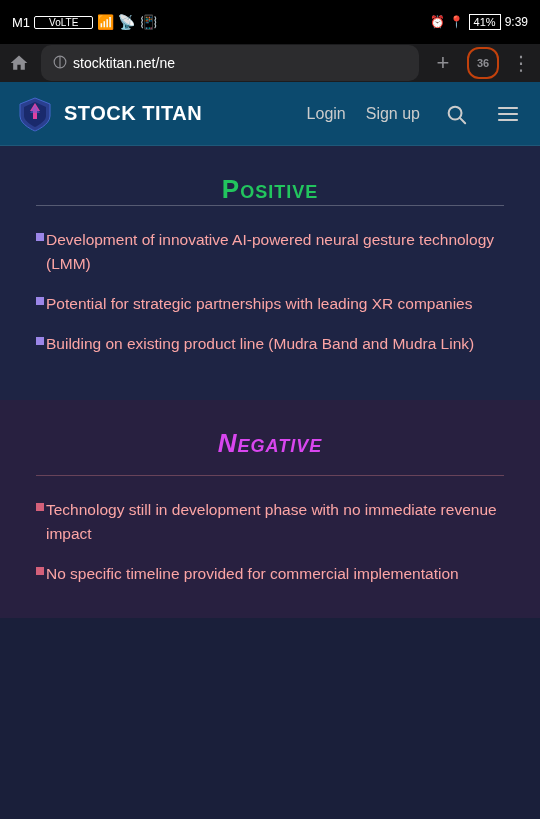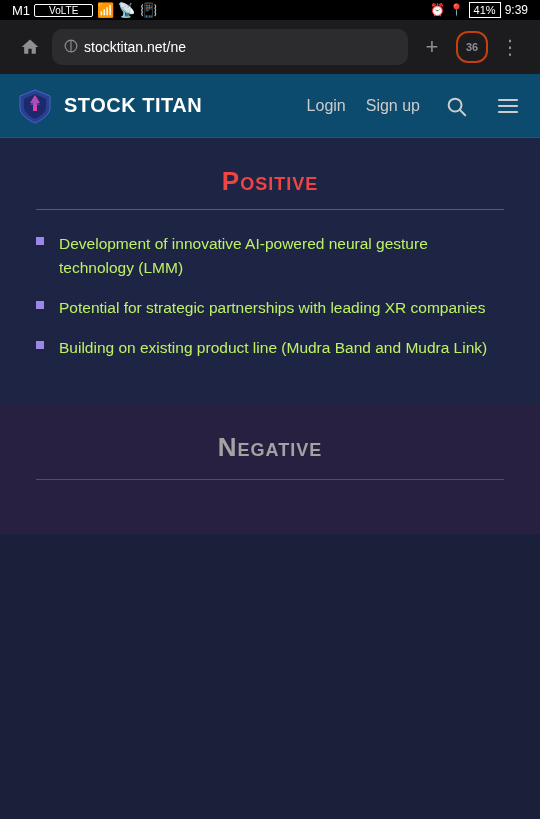--- a/index.html
+++ b/index.html
@@ -14,44 +14,44 @@
     }
 
     
     .status-bar {
       background: #000;
       color: #fff;
       display: flex;
       align-items: center;
       justify-content: space-between;
       padding: 4px 12px;
-      height: 20px;
+      height: 44px;
       font-size: 13px;
       font-weight: 500;
     }
     .status-left {
       display: flex;
       align-items: center;
       gap: 4px;
     }
     .status-right {
       display: flex;
       align-items: center;
       gap: 4px;
       font-size: 12px;
     }
 
     
     .browser-chrome {
       background: #1c1c1e;
-      padding: 8px 16px;
+      padding: 8px 5px;
       display: flex;
       align-items: center;
       gap: 8px;
-      height: 54px;
+      height: 38px;
     }
     .browser-home-btn {
       width: 28px;
       height: 28px;
       display: flex;
       align-items: center;
       justify-content: center;
       color: #8e8e93;
       font-size: 20px;
       cursor: pointer;
@@ -174,42 +174,42 @@
 
     
     .section-positive {
       background: #1e2444;
       padding: 28px 36px 32px 36px;
     }
     .section-title-positive {
       text-align: center;
       font-size: 26px;
       font-weight: 700;
-      color: #ef4444;
+      color: #22c55e;
       letter-spacing: 1px;
       font-variant: small-caps;
-      margin-bottom: 12px;
+      margin-bottom: 0;
     }
     .section-divider {
       border: none;
       border-top: 1px solid rgba(255,255,255,0.25);
       margin-bottom: 22px;
     }
     .bullet-list {
       list-style: none;
       padding: 0;
       display: flex;
       flex-direction: column;
       gap: 16px;
     }
     .bullet-list li {
       display: flex;
       align-items: flex-start;
-      gap: 15px;
-      color: #bef264;
+      gap: 2px;
+      color: #fca5a5;
       font-size: 15.5px;
       line-height: 1.55;
     }
     .bullet-square {
       width: 8px;
       height: 8px;
       background: #9b86e8;
       flex-shrink: 0;
       margin-top: 5px;
     }
@@ -217,24 +217,25 @@
     
     .section-negative {
       background: #282040;
       padding: 28px 36px 32px 36px;
       margin-top: 12px;
     }
     .section-title-negative {
       text-align: center;
       font-size: 26px;
       font-weight: 700;
-      color: #a3a3a3;
+      color: #d946ef;
       letter-spacing: 1px;
       font-variant: small-caps;
       margin-bottom: 16px;
+      font-style: italic;
     }
     .bullet-square-neg {
       width: 8px;
       height: 8px;
       background: #d4607a;
       flex-shrink: 0;
       margin-top: 5px;
     }
   </style>
 </head>
@@ -326,15 +327,25 @@
       <li>
         <div class="bullet-square"></div>
         <span>Building on existing product line (Mudra Band and Mudra Link)</span>
       </li>
     </ul>
   </div>
 
   <div class="section-negative">
     <h2 class="section-title-negative">Negative</h2>
     <hr class="section-divider" style="border-color: rgba(255,150,150,0.3);">
+    <ul class="bullet-list">
+      <li>
+        <div class="bullet-square bullet-square-neg"></div>
+        <span>Technology still in development phase with no immediate revenue impact</span>
+      </li>
+      <li>
+        <div class="bullet-square bullet-square-neg"></div>
+        <span>No specific timeline provided for commercial implementation</span>
+      </li>
+    </ul>
   </div>
 
 </div>
 
 </body></html>

